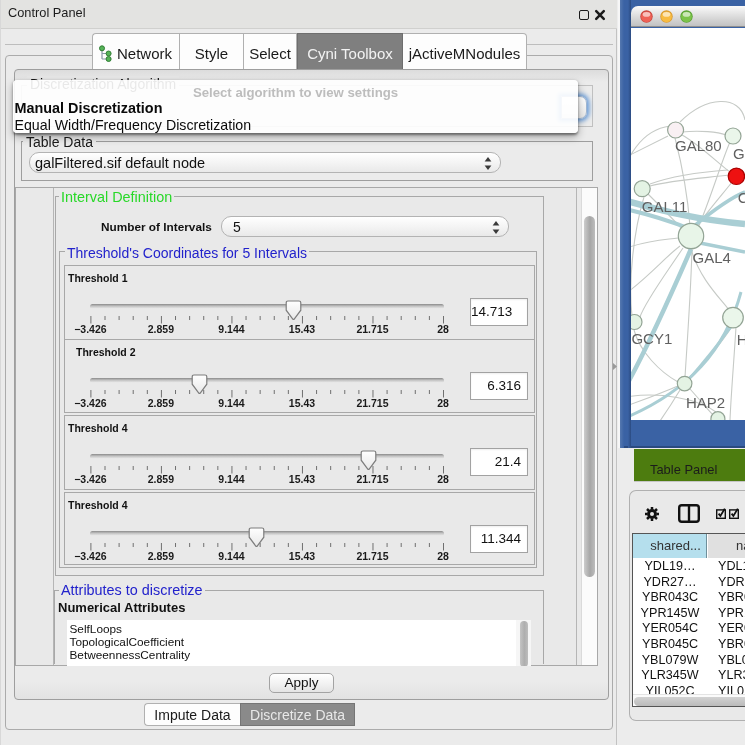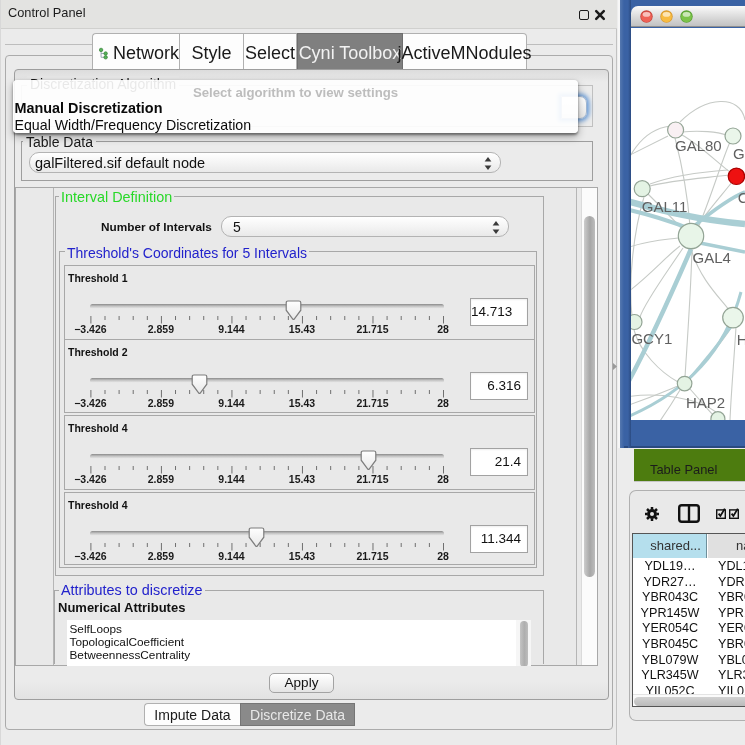--- a/index.html
+++ b/index.html
@@ -19,21 +19,21 @@
     <svg class="abs" style="left:593px;top:9px;" width="12" height="12" viewBox="0 0 12 12">
       <path d="M2.2 2.2 L9.8 9.8 M9.8 2.2 L2.2 9.8" stroke="#1a1a1a" stroke-width="2.5" stroke-linecap="round"></path>
     </svg>
   </div>
 
   <div class="abs" style="left:4px;top:44px;width:87px;height:1px;background:#bdbdbd;"></div>
   <div class="abs" style="left:525px;top:44px;width:87px;height:1px;background:#bdbdbd;"></div>
 
   <div class="abs" style="left:4px;top:55px;width:608px;height:675px;border:1px solid #ababab;border-radius:4px;background:#ebebeb;"></div>
 
-  <div class="abs" style="left:91px;top:33px;height:40px;display:flex;font-size:18px;color:#1a1a1a;border-radius:10px;">
+  <div class="abs" style="left:91px;top:33px;height:40px;display:flex;font-size:15px;color:#1a1a1a;border-radius:10px;">
     <div class="seg" style="width:87px;border-right:none;border-radius:4px 0 0 4px;justify-content:flex-start;padding-left:6px;">
       <svg width="13" height="17" viewBox="0 0 13 17" style="margin-right:5px;">
         <path d="M3 5.5 L3 14 M3 8.5 L7.5 8.5 M3 14 L7.5 14" stroke="#8a97a7" stroke-width="1.2" fill="none"></path>
         <circle cx="3" cy="3.3" r="2.5" fill="#55b358" stroke="#317d35" stroke-width="1"></circle>
         <circle cx="9.6" cy="8.5" r="2.5" fill="#55b358" stroke="#317d35" stroke-width="1"></circle>
         <circle cx="9.6" cy="14" r="2.5" fill="#55b358" stroke="#317d35" stroke-width="1"></circle>
       </svg>
       Network</div>
     <div class="seg" style="width:64px;border-right:none;">Style</div>
     <div class="seg" style="width:54px;">Select</div>
@@ -124,21 +124,21 @@
           <linearGradient id="tg1" x1="0" y1="0" x2="0" y2="1">
       <stop offset="0" stop-color="#ffffff"></stop>
             <stop offset="0.45" stop-color="#f4f4f4"></stop>
             <stop offset="1" stop-color="#e9e9e9"></stop>
     </linearGradient>
         </defs>
   </svg>
       <div class="abs" style="left:405px;top:32px;width:58px;height:28px;background:#fff;border:1px solid #a2a2a2;box-shadow:inset 0 1px 2px rgba(0,0,0,0.07);font-size:13.5px;color:#111;text-align:right;line-height:25px;padding-right:24px;">14.713</div>
     </div>
 <div class="abs" style="left:63px;top:338.5px;width:471px;height:74px;border:1px solid #a8a8a8;background:#e9e9e9;">
-      <div class="abs" style="left:3px;top:6px;font-size:10.5px;font-weight:bold;color:#111;">Threshold 2</div>
+      <div class="abs" style="left:11px;top:6px;font-size:10.5px;font-weight:bold;color:#111;">Threshold 2</div>
       <div class="abs" style="left:25px;top:38px;width:354px;height:5px;border-radius:2.5px;background:linear-gradient(#8a8a8a,#c4c4c4 45%,#efefef);"></div>
       <svg class="abs" style="left:19.5px;top:49px;" width="382" height="10" viewBox="0 0 382 10">
         <line x1="5.9" y1="1" x2="5.9" y2="8.5" stroke="#707070" stroke-width="1"></line>
         <line x1="20.003999999999998" y1="1" x2="20.003999999999998" y2="5" stroke="#707070" stroke-width="1"></line>
         <line x1="34.108" y1="1" x2="34.108" y2="5" stroke="#707070" stroke-width="1"></line>
         <line x1="48.211999999999996" y1="1" x2="48.211999999999996" y2="5" stroke="#707070" stroke-width="1"></line>
         <line x1="62.315999999999995" y1="1" x2="62.315999999999995" y2="5" stroke="#707070" stroke-width="1"></line>
         <line x1="76.42" y1="1" x2="76.42" y2="8.5" stroke="#707070" stroke-width="1"></line>
         <line x1="90.524" y1="1" x2="90.524" y2="5" stroke="#707070" stroke-width="1"></line>
         <line x1="104.628" y1="1" x2="104.628" y2="5" stroke="#707070" stroke-width="1"></line>

